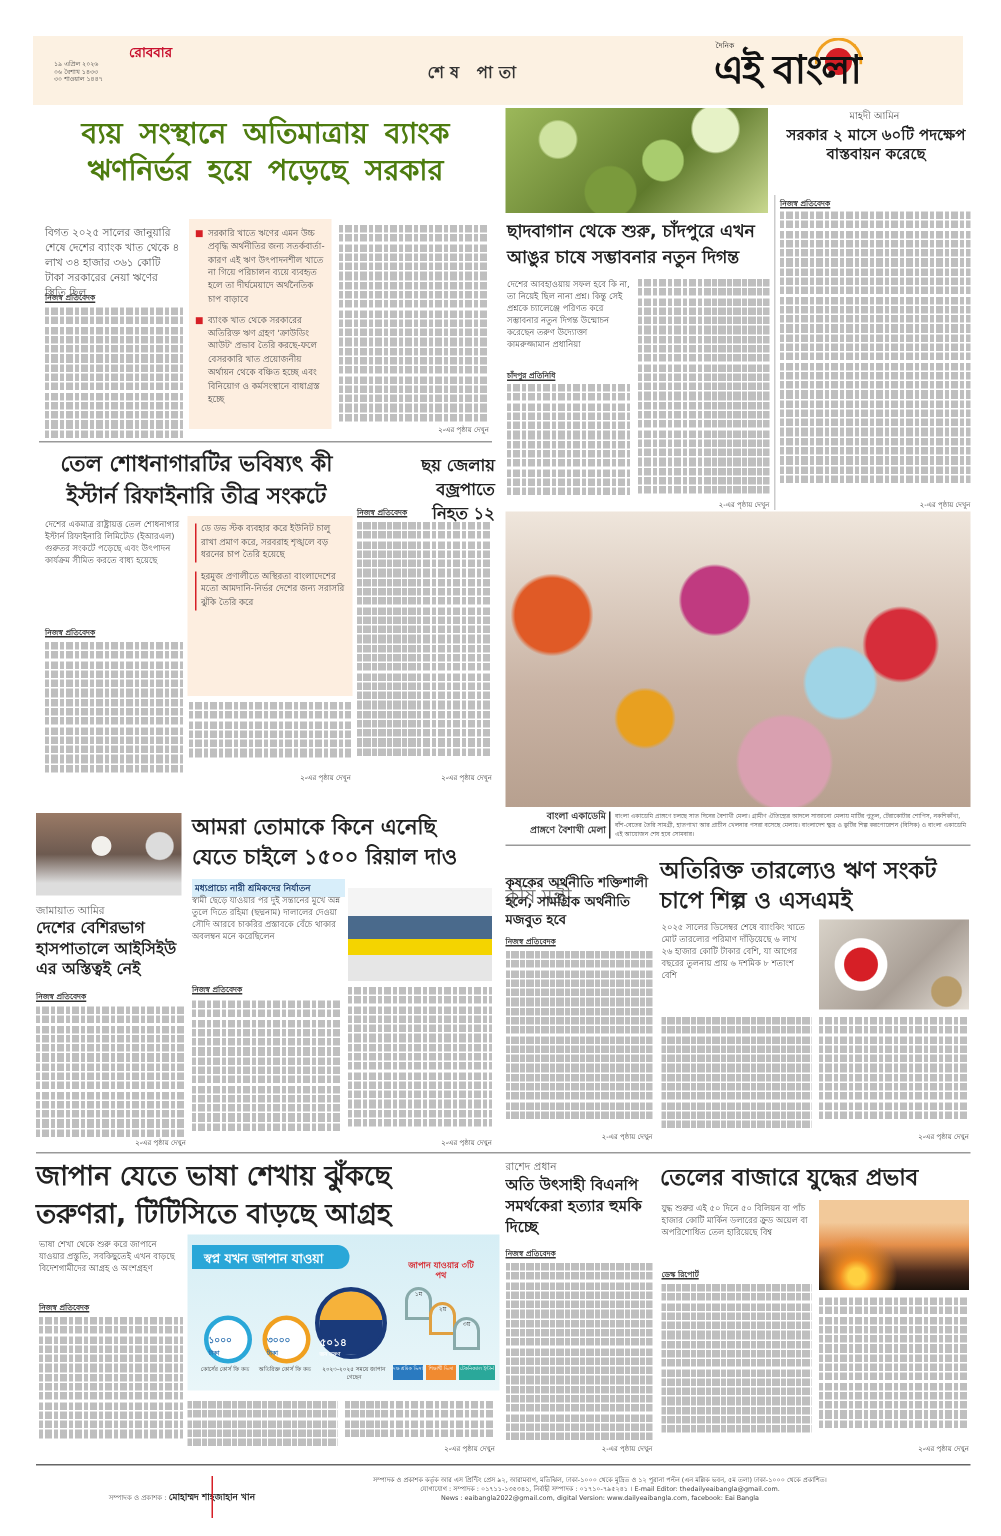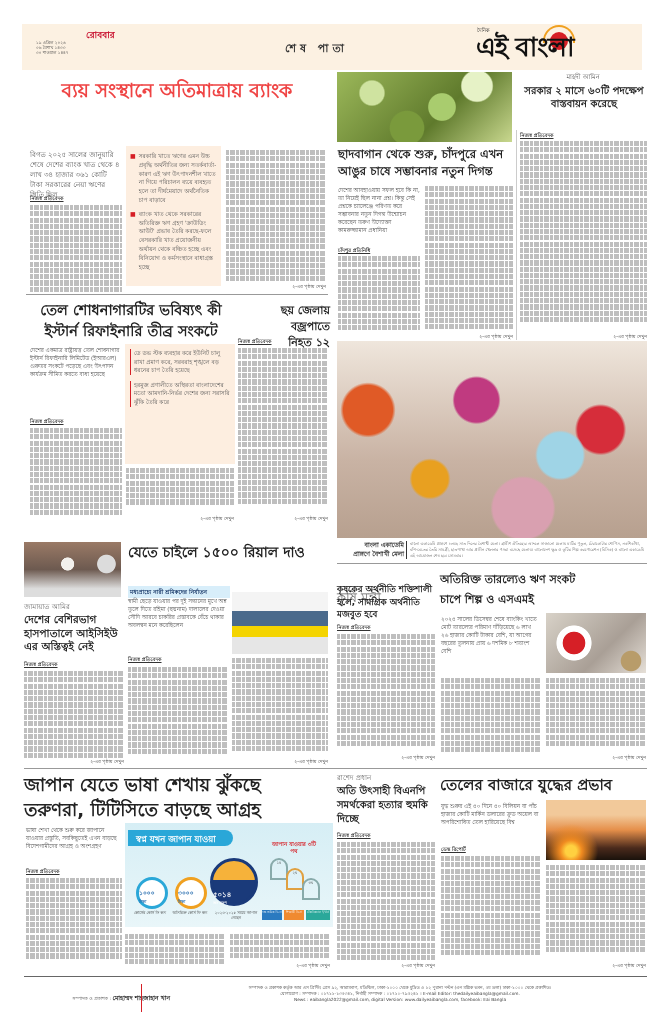--- a/index.html
+++ b/index.html
@@ -7,21 +7,21 @@
   .abs { position: absolute; }
   .masthead { left: 22px; top: 24px; width: 620px; height: 46px; background: #fcf1e2; }
   .day { left: 38px; top: 28px; color: #c8102e; font-size: 9px; font-weight: bold; margin-left: 48px; }
   .dates { left: 36px; top: 40px; font-size: 4.2px; line-height: 5.2px; color: #444; }
   .section { left: 285px; top: 40px; font-size: 11px; font-weight: bold; letter-spacing: 4px; color: #333; }
   .logo-small { left: 477px; top: 27px; font-size: 5px; color: #222; font-family: "DejaVu Serif", serif; }
   .logo { left: 476px; top: 32px; font-size: 26px; font-weight: bold; font-family: "DejaVu Serif", serif; color: #111; letter-spacing: -1px; line-height: 30px; text-align: right; }
   .logo-sun { left: 550px; top: 32px; width: 18px; height: 18px; border-radius: 50%; background: #d61f26; }
   .logo-arc { left: 543px; top: 25px; width: 32px; height: 18px; border-radius: 32px 32px 0 0; border: 2px solid #f0a020; border-bottom: none; }
 
-  .head-red { color: #ef4444; font-weight: bold; text-align: center; }
+  .head-red { color: #4d7c0f; font-weight: bold; text-align: center; font-family: Liberation Mono, monospace; }
   .head-dark { color: #222; font-weight: bold; }
   .text-block { font-size: 4.6px; line-height: 6.3px; color: #555; text-align: justify; }
   .text-block .line { height: 5.2px; margin-bottom: 1.1px; background: repeating-linear-gradient(90deg, #8a8a8a 0 3px, transparent 3px 4px, #8a8a8a 4px 9px, transparent 9px 10px); opacity: .55; }
   .lede { font-size: 7px; line-height: 10px; color: #555; }
   .byline { font-size: 5px; color: #333; font-weight: bold; text-decoration: underline; }
   .cont { font-size: 4.6px; color: #444; text-align: right; }
   .highlight-box { background: #fdeee0; }
   .bullet { color: #d61f26; font-size: 6px; }
   .bullet-text { font-size: 6.8px; line-height: 9.5px; color: #555; }
   .rule-h { height: 1px; background: #999; }
@@ -72,20 +72,21 @@
   <div>৩০ শাওয়াল ১৪৪৭</div>
 </div>
 <div class="abs section">শেষ পাতা</div>
 <div class="abs logo-arc"></div>
 <div class="abs logo-sun"></div>
 <div class="abs logo-small">দৈনিক</div>
 <div class="abs logo">এই বাংলা</div>
 
 <div class="abs head-red" style="left:24px;top:78px;width:306px;font-size:19px;line-height:25px;">
   <div>ব্যয় সংস্থানে অতিমাত্রায় ব্যাংক</div>
+  <div>ঋণনির্ভর হয়ে পড়েছে সরকার</div>
 </div>
 <div class="abs lede" style="left:30px;top:150px;width:90px;">বিগত ২০২৫ সালের জানুয়ারি শেষে দেশের ব্যাংক খাত থেকে ৪ লাখ ৩৪ হাজার ৩৬১ কোটি টাকা সরকারের নেয়া ঋণের স্থিতি ছিল</div>
 <div class="abs byline" style="left:30px;top:195px;">নিজস্ব প্রতিবেদক</div>
 <div class="abs text-block" style="left:30px;top:205px;width:92px;">
   <div class="line"></div>
     <div class="line"></div>
     <div class="line"></div>
     <div class="line"></div>
     <div class="line"></div>
     <div class="line"></div>
@@ -320,20 +321,21 @@
     <div class="line"></div>
     <div class="line"></div>
     <div class="line"></div>
     <div class="line"></div>
     <div class="line"></div>
     <div class="line"></div>
 </div>
 <div class="abs cont" style="left:24px;top:758px;width:100px;">২-এর পৃষ্ঠায় দেখুন</div>
 
 <div class="abs head-dark" style="left:128px;top:542px;width:206px;font-size:14px;line-height:20px;">
+  <div>আমরা তোমাকে কিনে এনেছি</div>
   <div>যেতে চাইলে ১৫০০ রিয়াল দাও</div>
 </div>
 <div class="abs" style="left:128px;top:586px;width:102px;background:#d8eefa;font-size:5.8px;padding:1px 2px;font-weight:bold;color:#1a3a6a;">মধ্যপ্রাচ্যে নারী শ্রমিকদের নির্যাতন</div>
 <div class="abs lede" style="left:128px;top:597px;width:100px;font-size:5.6px;line-height:8px;">স্বামী ছেড়ে যাওয়ার পর দুই সন্তানের মুখে অন্ন তুলে দিতে রহিমা (ছদ্মনাম) দালালের দেওয়া সৌদি আরবে চাকরির প্রস্তাবকে বেঁচে থাকার অবলম্বন মনে করেছিলেন</div>
 <div class="abs photo photo-bus" style="left:232px;top:592px;width:96px;height:62px;"></div>
 <div class="abs byline" style="left:128px;top:656px;">নিজস্ব প্রতিবেদক</div>
 <div class="abs text-block" style="left:128px;top:667px;width:100px;">
   <div class="line"></div>
     <div class="line"></div>
     <div class="line"></div>
@@ -386,21 +388,21 @@
     <div class="line"></div>
     <div class="line"></div>
     <div class="line"></div>
     <div class="line"></div>
     <div class="line"></div>
     <div class="line"></div>
     <div class="line"></div>
 </div>
 <div class="abs cont" style="left:337px;top:754px;width:98px;">২-এর পৃষ্ঠায় দেখুন</div>
 
-<div class="abs head-dark" style="left:440px;top:570px;width:208px;font-size:11px;line-height:20px;">
+<div class="abs head-dark" style="left:440px;top:570px;width:208px;font-size:15px;line-height:20px;">
   <div>অতিরিক্ত তারল্যেও ঋণ সংকট</div>
   <div>চাপে শিল্প ও এসএমই</div>
 </div>
 <div class="abs lede" style="left:441px;top:615px;width:98px;font-size:5.6px;line-height:8px;">২০২৫ সালের ডিসেম্বর শেষে ব্যাংকিং খাতে মোট তারল্যের পরিমাণ দাঁড়িয়েছে ৬ লাখ ২৬ হাজার কোটি টাকার বেশি, যা আগের বছরের তুলনায় প্রায় ৬ দশমিক ৮ শতাংশ বেশি</div>
 <div class="abs photo photo-money" style="left:546px;top:613px;width:100px;height:60px;"></div>
 <div class="abs text-block" style="left:441px;top:678px;width:100px;">
   <div class="line"></div>
     <div class="line"></div>
     <div class="line"></div>
     <div class="line"></div>

